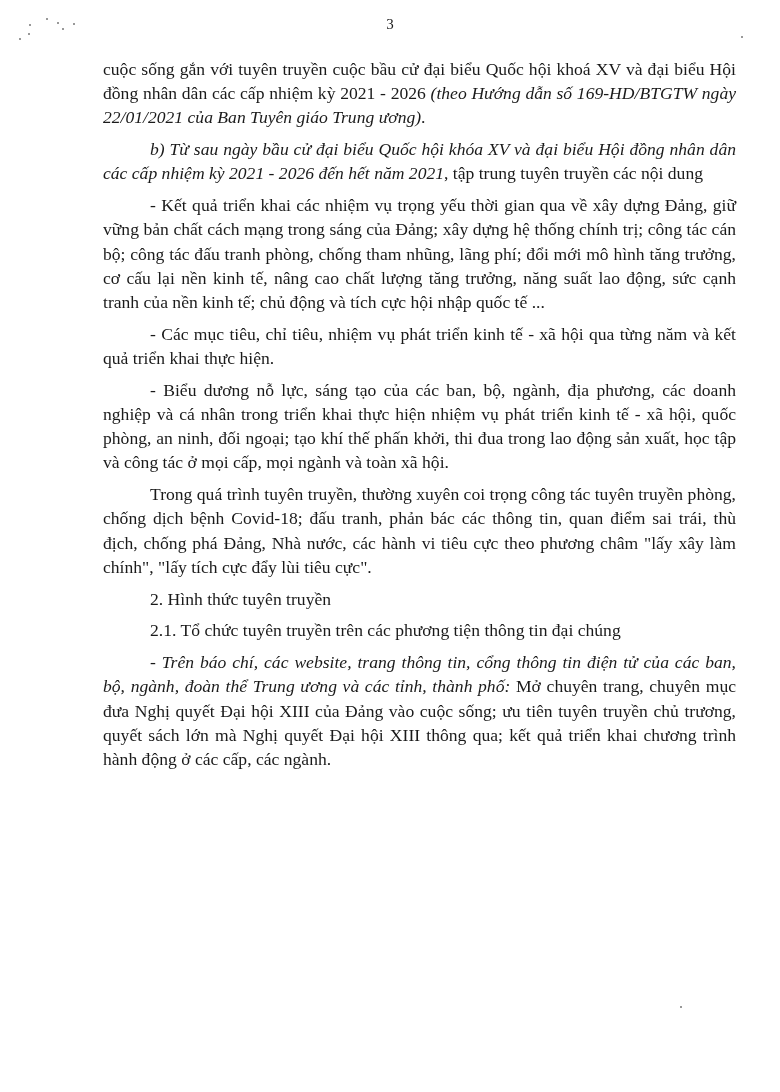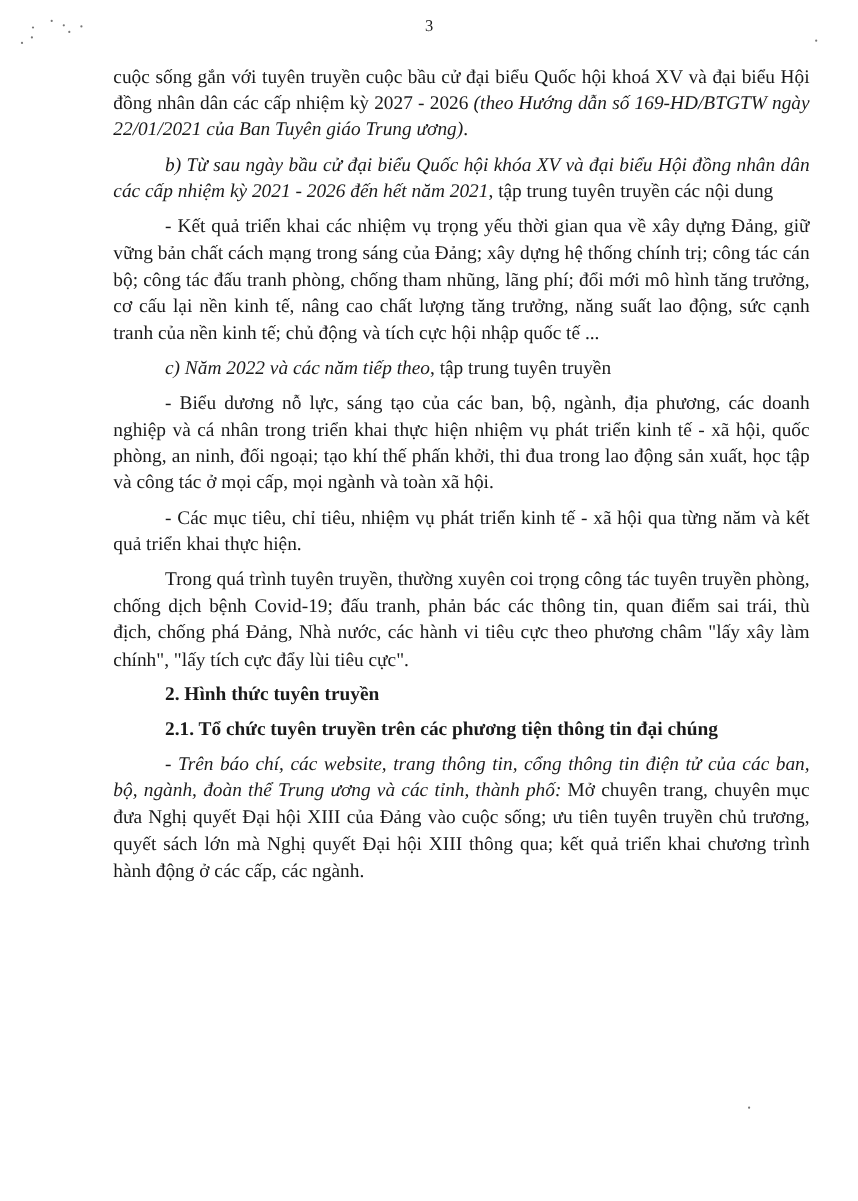--- a/index.html
+++ b/index.html
@@ -6,48 +6,47 @@
   body { width: 780px; height: 1092px; position: relative; overflow: hidden;
          font-family: "Liberation Serif", "DejaVu Serif", serif; color: #1a1a1a; }
   .page-number { position: absolute; top: 16px; left: 0; width: 780px; text-align: center;
                  font-size: 15px; }
   .speck { position: absolute; width: 2px; height: 2px; background: #777; border-radius: 1px; }
   .content { position: absolute; top: 57px; left: 103px; width: 633px;
              font-size: 17.6px; line-height: 24.2px; text-align: justify; }
   .content p { margin: 0 0 7.6px 0; }
   .indent { text-indent: 47px; }
   .content i { font-style: italic; }
-  .heading { font-weight: bold; padding-left: 47px; }
+  .heading { font-weight: normal; padding-left: 47px; }
   .lead-bi { font-weight: normal; font-style: italic; }
 </style>
 </head>
 <body>
 
 <div class="speck" style="top:38px;left:19px;"></div>
 <div class="speck" style="top:33px;left:28px;"></div>
 <div class="speck" style="top:24px;left:29px;"></div>
 <div class="speck" style="top:18px;left:46px;"></div>
 <div class="speck" style="top:22px;left:57px;"></div>
 <div class="speck" style="top:28px;left:62px;"></div>
 <div class="speck" style="top:23px;left:73px;"></div>
 <div class="speck" style="top:36px;left:741px;"></div>
 <div class="speck" style="top:1006px;left:680px;"></div>
 
 <div class="page-number">3</div>
 
 <div class="content">
-  <p><span>cuộc sống gắn với tuyên truyền cuộc bầu cử đại biểu Quốc hội khoá XV và đại biểu Hội đồng nhân dân các cấp nhiệm kỳ 2027 - 2026 </span><i>(theo Hướng dẫn số 169-HD/BTGTW ngày 22/01/2021 của Ban Tuyên giáo Trung ương)</i><span>.</span></p>
+  <p><span>cuộc sống gắn với tuyên truyền cuộc bầu cử đại biểu Quốc hội khoá XV và đại biểu Hội đồng nhân dân các cấp nhiệm kỳ 2021 - 2026 </span><i>(theo Hướng dẫn số 169-HD/BTGTW ngày 22/01/2021 của Ban Tuyên giáo Trung ương)</i><span>.</span></p>
 
   <p class="indent"><span class="lead-bi">b) Từ sau ngày bầu cử đại biểu Quốc hội khóa XV và đại biểu Hội đồng nhân dân các cấp nhiệm kỳ 2021 - 2026 đến hết năm 2021</span><span>, tập trung tuyên truyền các nội dung</span></p>
 
   <p class="indent">- Kết quả triển khai các nhiệm vụ trọng yếu thời gian qua về xây dựng Đảng, giữ vững bản chất cách mạng trong sáng của Đảng; xây dựng hệ thống chính trị; công tác cán bộ; công tác đấu tranh phòng, chống tham nhũng, lãng phí; đổi mới mô hình tăng trưởng, cơ cấu lại nền kinh tế, nâng cao chất lượng tăng trưởng, năng suất lao động, sức cạnh tranh của nền kinh tế; chủ động và tích cực hội nhập quốc tế ...</p>
 
-  <p class="indent"><span class="lead-bi">c) Năm 2022 và các năm tiếp theo</span><span>, tập trung tuyên truyền</span></p>
 
+  <p class="indent">- Các mục tiêu, chỉ tiêu, nhiệm vụ phát triển kinh tế - xã hội qua từng năm và kết quả triển khai thực hiện.</p>
   <p class="indent">- Biểu dương nỗ lực, sáng tạo của các ban, bộ, ngành, địa phương, các doanh nghiệp và cá nhân trong triển khai thực hiện nhiệm vụ phát triển kinh tế - xã hội, quốc phòng, an ninh, đối ngoại; tạo khí thế phấn khởi, thi đua trong lao động sản xuất, học tập và công tác ở mọi cấp, mọi ngành và toàn xã hội.</p>
-  <p class="indent">- Các mục tiêu, chỉ tiêu, nhiệm vụ phát triển kinh tế - xã hội qua từng năm và kết quả triển khai thực hiện.</p>
-  <p class="indent">Trong quá trình tuyên truyền, thường xuyên coi trọng công tác tuyên truyền phòng, chống dịch bệnh Covid-19; đấu tranh, phản bác các thông tin, quan điểm sai trái, thù địch, chống phá Đảng, Nhà nước, các hành vi tiêu cực theo phương châm "lấy xây làm chính", "lấy tích cực đẩy lùi tiêu cực".</p>
+  <p class="indent">Trong quá trình tuyên truyền, thường xuyên coi trọng công tác tuyên truyền phòng, chống dịch bệnh Covid-18; đấu tranh, phản bác các thông tin, quan điểm sai trái, thù địch, chống phá Đảng, Nhà nước, các hành vi tiêu cực theo phương châm "lấy xây làm chính", "lấy tích cực đẩy lùi tiêu cực".</p>
 
   <p class="heading">2. Hình thức tuyên truyền</p>
   <p class="heading">2.1. Tổ chức tuyên truyền trên các phương tiện thông tin đại chúng</p>
 
   <p class="indent"><i>- Trên báo chí, các website, trang thông tin, cổng thông tin điện tử của các ban, bộ, ngành, đoàn thể Trung ương và các tỉnh, thành phố:</i><span> Mở chuyên trang, chuyên mục đưa Nghị quyết Đại hội XIII của Đảng vào cuộc sống; ưu tiên tuyên truyền chủ trương, quyết sách lớn mà Nghị quyết Đại hội XIII thông qua; kết quả triển khai chương trình hành động ở các cấp, các ngành.</span></p>
 </div>
 
 </body></html>

